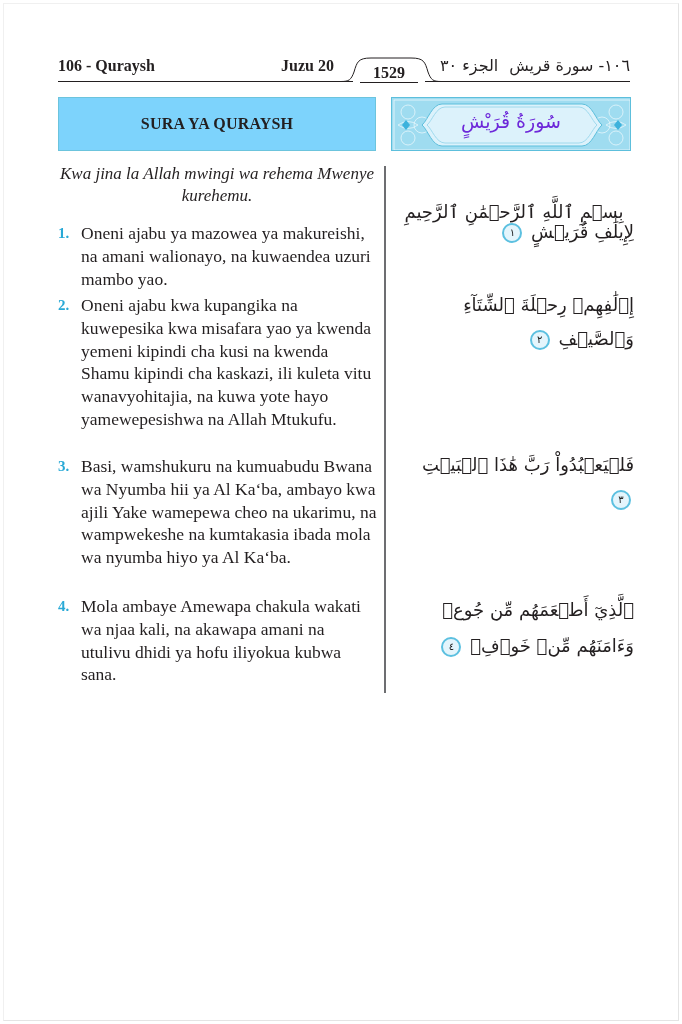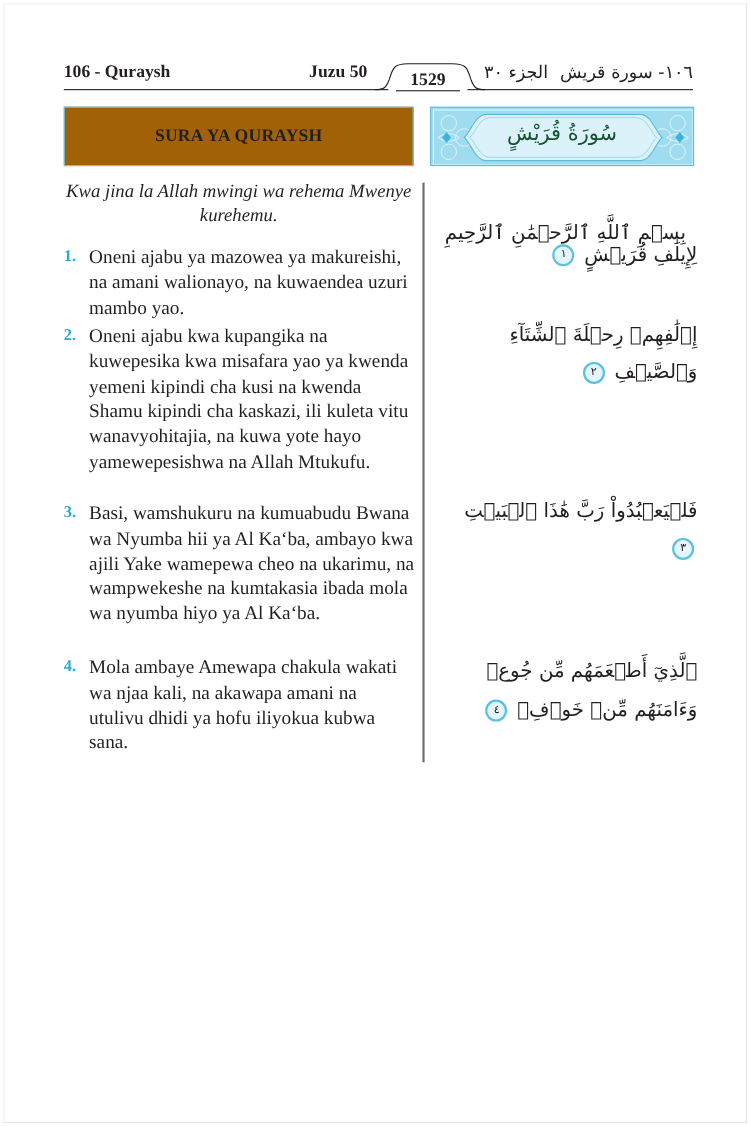--- a/index.html
+++ b/index.html
@@ -21,33 +21,33 @@
     .header-text { position: absolute; top: 2px; font-weight: bold; font-size: 16px; line-height: 20px; white-space: nowrap; }
     .h-sura { left: 0; }
     .h-juzu { left: 223px; }
     .h-page { left: 309px; top: 9px; width: 44px; text-align: center; font-size: 16px; }
     .h-juz-ar { left: 382px; font-weight: normal; direction: rtl; font-size: 16px; font-family: "DejaVu Sans", sans-serif; }
     .h-sura-ar { right: 0; font-weight: normal; direction: rtl; font-size: 16px; font-family: "DejaVu Sans", sans-serif; text-align: right; }
 
     
     .title-box {
       position: absolute; left: 58px; top: 97px; width: 318px; height: 54px;
-      background: #a16207; border: 1.5px solid #6cc4dd;
+      background: #7dd3fc; border: 1.5px solid #6cc4dd;
       display: flex; align-items: center; justify-content: center;
     }
     .title-text { font-weight: bold; font-size: 16px; letter-spacing: 0.2px; }
 
     .ornament-box {
       position: absolute; left: 391px; top: 97px; width: 240px; height: 54px;
       background: #9fdcf0; border: 1.5px solid #5dbfdc; overflow: hidden;
     }
     .ornament-box svg { position: absolute; left: 0; top: 0; }
     .ornament-title {
       position: absolute; left: 0; right: 0; top: 12px; text-align: center;
-      font-family: "DejaVu Sans", sans-serif; font-size: 19px; direction: rtl; color: #14532d;
+      font-family: "DejaVu Sans", sans-serif; font-size: 19px; direction: rtl; color: #6d28d9;
     }
 
     
     .divider { position: absolute; left: 384px; top: 166px; width: 1.5px; height: 527px; background: #6d6e71; }
 
     
     .basmala-sw {
       position: absolute; left: 58px; top: 163px; width: 318px;
       font-style: italic; font-size: 17px; line-height: 22px; text-align: center;
     }
@@ -76,21 +76,21 @@
       margin: 0 3px; direction: rtl;
     }
   </style>
 </head>
 <body>
 
 <div class="page-frame"></div>
 
 <div class="header">
   <span class="header-text h-sura">106 - Quraysh</span>
-  <span class="header-text h-juzu">Juzu 50</span>
+  <span class="header-text h-juzu">Juzu 20</span>
   <div class="header-rule-left"></div>
   <svg class="header-tab" width="100" height="30" viewBox="0 0 100 30">
     <path d="M0 27.5 C8 27.5 10 26 13 18 C16 8 17 4 30 4 L70 4 C83 4 84 8 87 18 C90 26 92 27.5 100 27.5" fill="none" stroke="#231f20" stroke-width="1"></path>
   </svg>
   <span class="header-text h-page">1529</span>
   <div class="header-rule-mid"></div>
   <div class="header-rule-right"></div>
   <span class="header-text h-juz-ar">الجزء ٣٠</span>
   <span class="header-text h-sura-ar">١٠٦- سورة قريش</span>
 </div>

